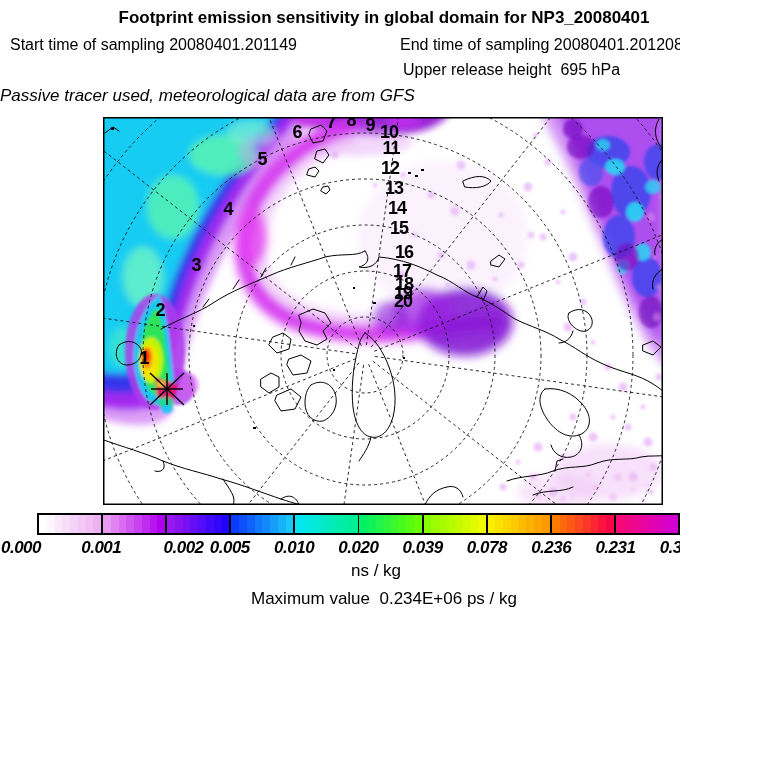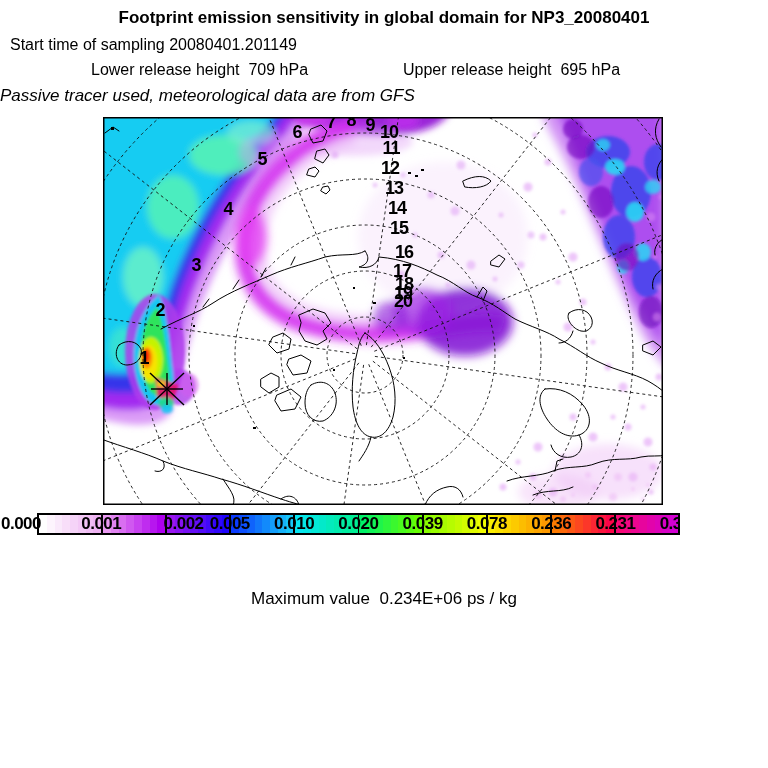--- a/index.html
+++ b/index.html
@@ -9,35 +9,35 @@
   .hdr-title{top:8px;left:0;width:768px;text-align:center;font-weight:bold;}
   .hdr-span{position:absolute;font-size:16px;white-space:pre;}
   .row2{top:36px;} .row3{top:61px;}
   .hdr-center{top:86px;left:0;width:768px;text-align:left;font-style:italic;}
   #map-svg{position:absolute;left:103px;top:117px;}
   #colorbar{position:absolute;left:37px;top:513px;width:707px;height:22px;
             border:2px solid #000;box-sizing:border-box;display:flex;background:#fff;}
   .cb-seg{flex:1;display:flex;border-right:2px solid #000;}
   .cb-seg:last-child{border-right:none;}
   .cb-cell{flex:1;}
-  #cb-ticks{position:absolute;left:0;top:514px;width:768px;height:20px;}
+  #cb-ticks{position:absolute;left:0;top:538px;width:768px;height:20px;font-style:italic;}
   .cb-tick{position:absolute;top:0;transform:translateX(-50%);
            font-weight:bold;font-size:17px;letter-spacing:-0.5px;white-space:pre;}
   .units-line{position:absolute;top:561px;left:0;width:752px;text-align:center;font-size:17px;white-space:pre;}
   .max-line{position:absolute;top:589px;left:0;width:768px;text-align:center;font-size:17px;white-space:pre;}
   .traj-num{font-family:"Liberation Sans",sans-serif;font-weight:bold;font-size:18px;letter-spacing:-1px;}
 </style>
 </head>
 <body>
 
 <div class="page">
 
   <div class="hdr hdr-title">Footprint emission sensitivity in global domain for NP3_20080401</div>
   <span class="hdr-span row2" style="left:10px">Start time of sampling 20080401.201149</span>
-  <span class="hdr-span row3" style="left:91px">Lower release height  709 hPa</span>
+  <span class="hdr-span row2" style="left:400px">End time of sampling 20080401.201208</span>
   <span class="hdr-span row3" style="left:403px">Upper release height  695 hPa</span>
   <div class="hdr hdr-center">Passive tracer used, meteorological data are from GFS</div>
 
   <svg id="map-svg" width="560" height="388" viewBox="0 0 560 388">
     <defs>
       <filter id="b2" x="-30%" y="-30%" width="160%" height="160%">
           <feGaussianBlur stdDeviation="1.6"></feGaussianBlur>
         </filter>
       <filter id="b4" x="-30%" y="-30%" width="160%" height="160%">
           <feGaussianBlur stdDeviation="3.5"></feGaussianBlur>
@@ -412,15 +412,16 @@
       <span class="cb-tick" style="left: 229.81px;">0.005</span>
       <span class="cb-tick" style="left: 294.08px;">0.010</span>
       <span class="cb-tick" style="left: 358.35px;">0.020</span>
       <span class="cb-tick" style="left: 422.62px;">0.039</span>
       <span class="cb-tick" style="left: 486.89px;">0.078</span>
       <span class="cb-tick" style="left: 551.16px;">0.236</span>
       <span class="cb-tick" style="left: 615.43px;">0.231</span>
       <span class="cb-tick" style="left: 679.7px;">0.335</span>
       <span class="cb-tick" style="left: 744px;">1.250</span>
     </div>
+  <div class="units-line">ns / kg</div>
   <div class="max-line">Maximum value  0.234E+06 ps / kg</div>
 
 </div>
 
 </body></html>

